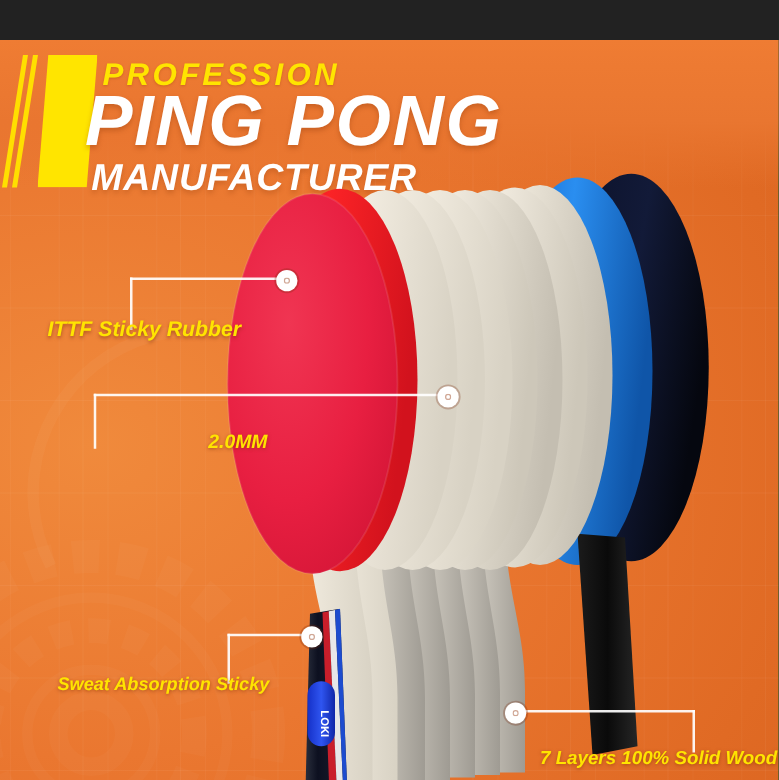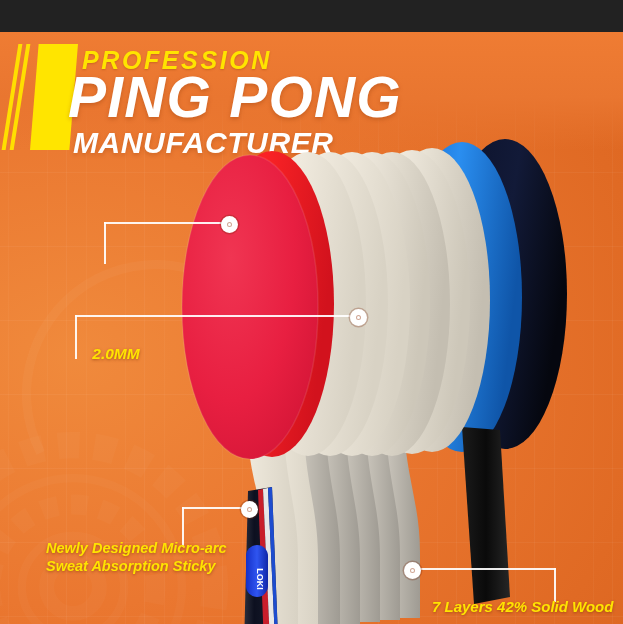--- a/index.html
+++ b/index.html
@@ -99,21 +99,21 @@
     margin:-2.5px 0 0 -2.5px;border-radius:50%;background:rgba(255,255,255,.2);
     box-shadow:inset 0 0 0 1px rgba(150,60,20,.45);
   }
   
   .cap{
     position:absolute;color:#ffe400;font-weight:700;font-style:italic;
     text-shadow:0 1px 3px rgba(120,45,10,.55);
     line-height:1.22;white-space:nowrap;
   }
   .cap-1{left:38px;top:222px;font-size:17px;}
-  .cap-2{left:18px;top:313px;font-size:15.5px;text-align:center;width:196px;}
+  .cap-2{left:18px;top:313px;font-size:15.5px;text-align:right;width:196px;}
   .cap-3{left:46px;top:508px;font-size:14.5px;}
   .cap-4{left:432px;top:566px;font-size:15px;}
   .cap .l2{display:block;}
 </style>
 </head>
 <body>
 
 <div class="stage">
 
   <div class="bg-base"></div>
@@ -297,27 +297,29 @@
     <div class="ln hz" style="left:182px;top:475px;width:66px;"></div>
   </div>
   <div class="dot" style="left:240.5px;top:468.5px;"></div>
 
   <div class="lead">
     <div class="ln hz" style="left:410px;top:536px;width:146px;"></div>
     <div class="ln vt" style="left:554.4px;top:536px;height:34px;"></div>
   </div>
   <div class="dot" style="left:403.5px;top:529.5px;"></div>
 
+  <div class="cap cap-1">
+    <span class="l1">ITTF Sticky Rubber</span>
+  </div>
 
   <div class="cap cap-2">
     <span class="l1">2.0MM</span>
   </div>
 
   <div class="cap cap-3">
-    <span class="l1">Newly Designed Micro-arc</span>
     <span class="l2">Sweat Absorption Sticky</span>
   </div>
 
   <div class="cap cap-4">
-    <span class="l1">7 Layers 42% Solid Wood</span>
+    <span class="l1">7 Layers 100% Solid Wood</span>
   </div>
 
 </div>
 
 </body></html>

